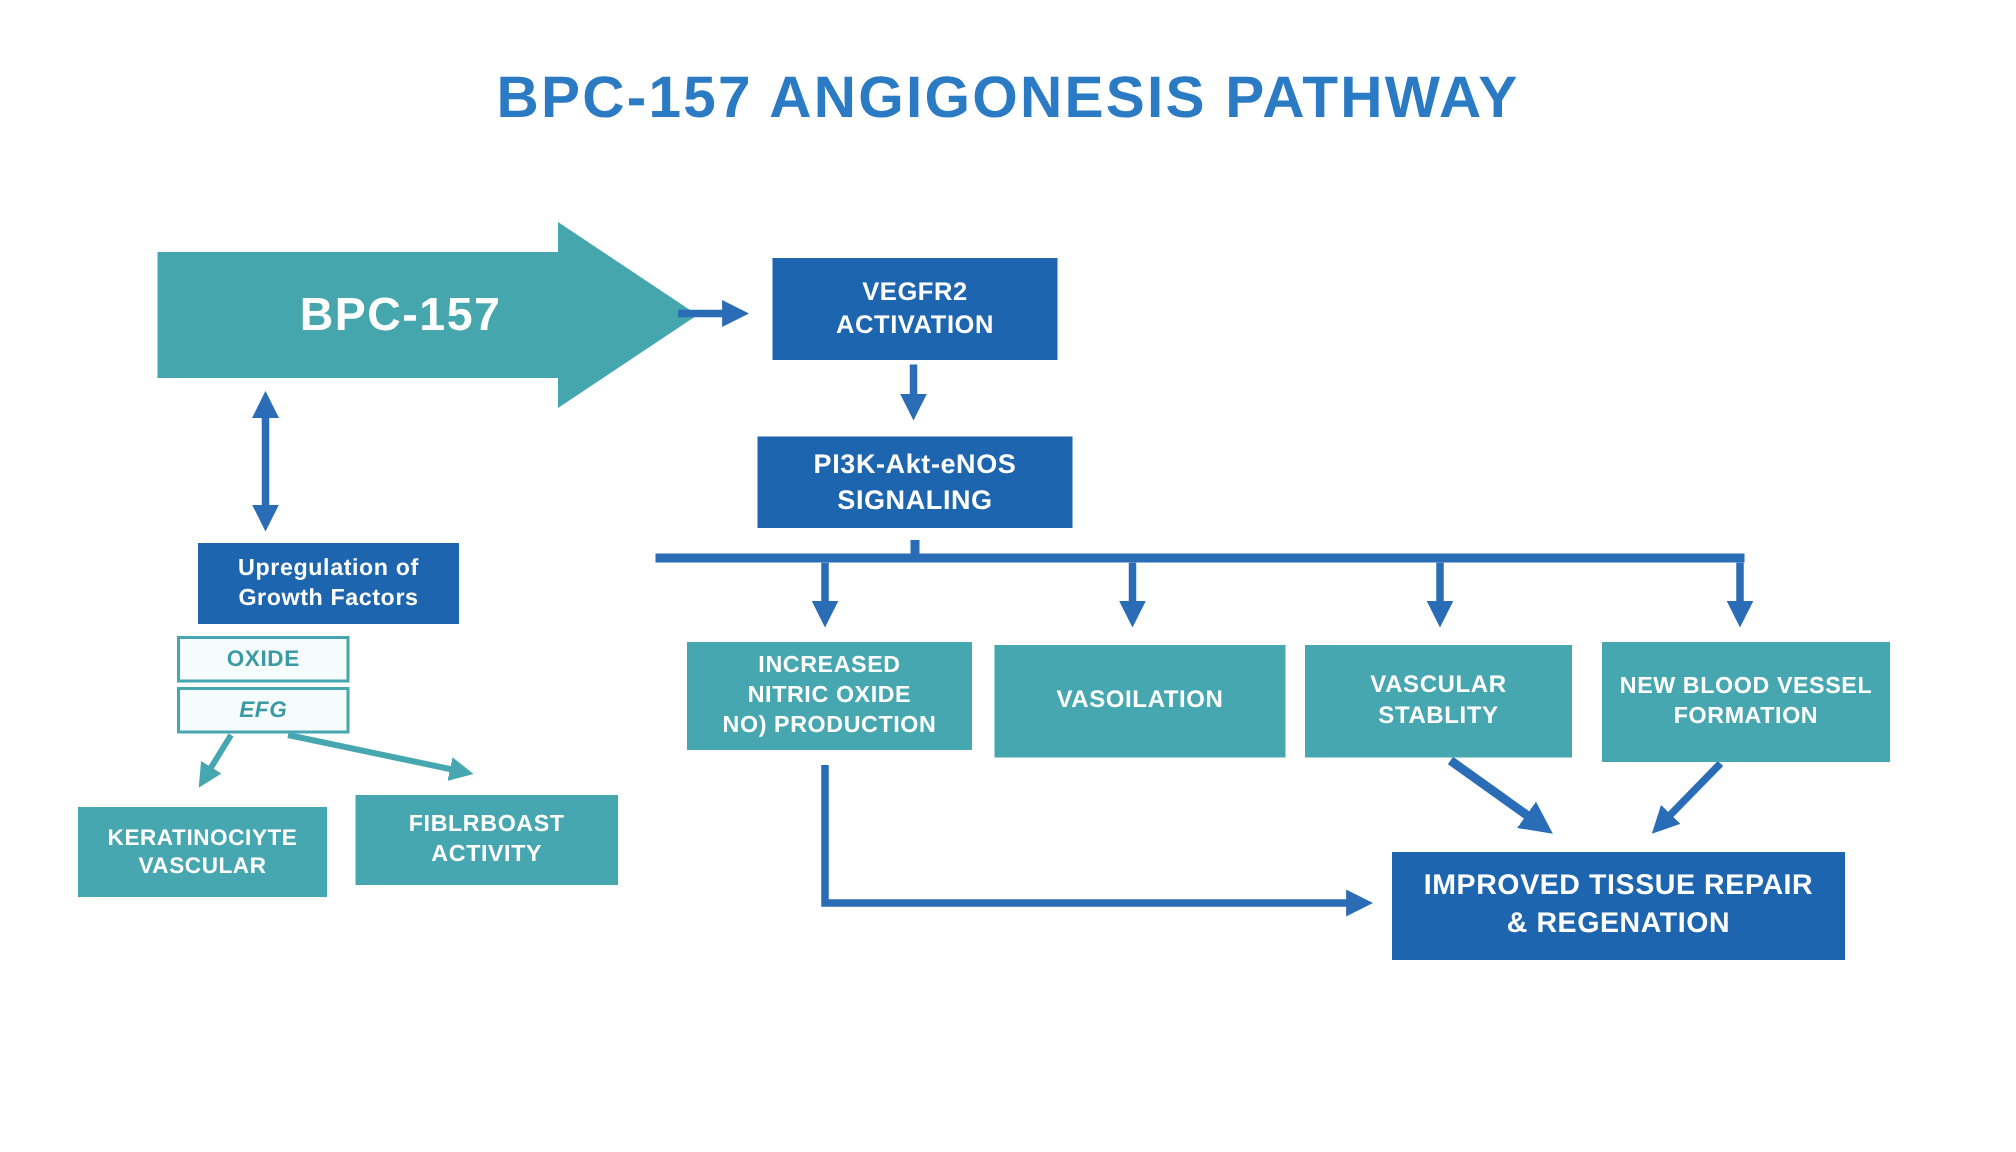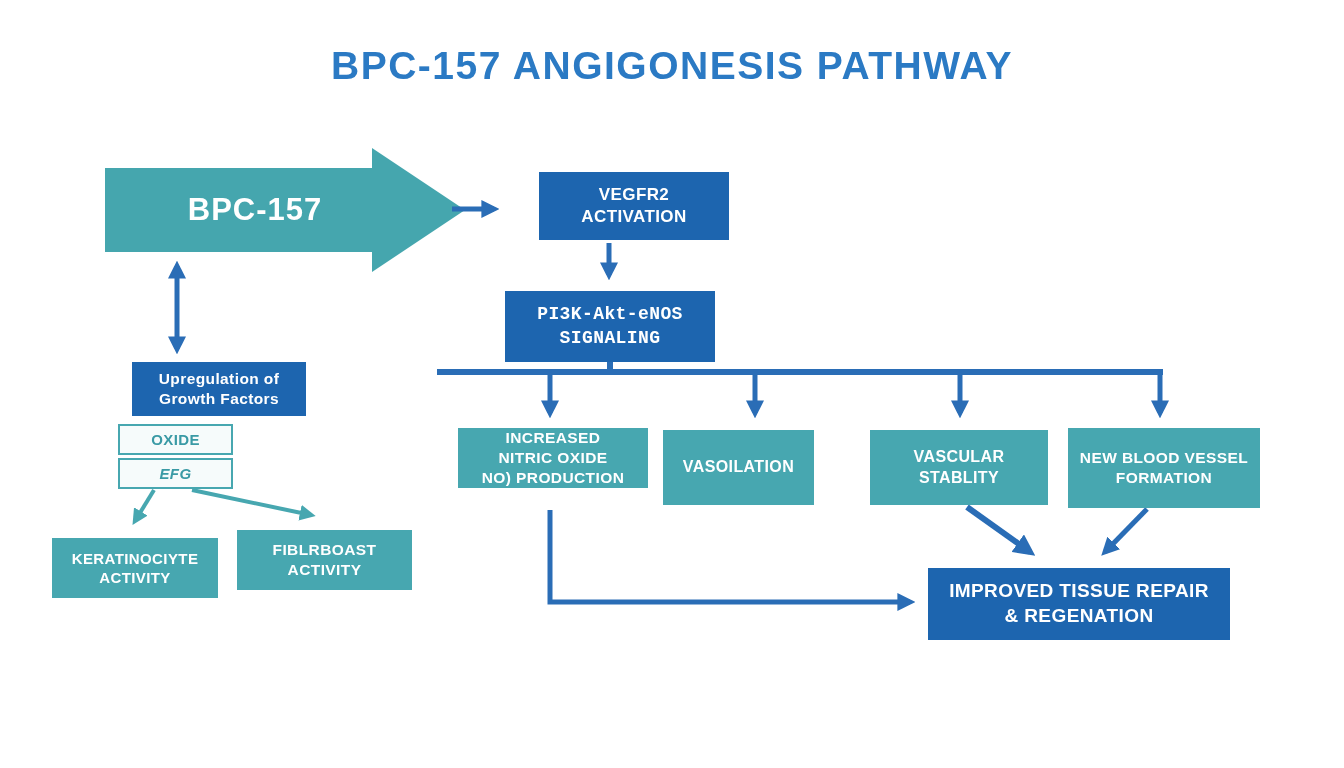--- a/index.html
+++ b/index.html
@@ -25,21 +25,21 @@
     letter-spacing:0.4px;box-sizing:border-box;
   }
   .blue{background:var(--box-blue);color:#ffffff;}
   .tealbox{background:var(--teal);color:#ffffff;}
   .outline{
     background:rgba(71,167,176,0.05);border:2px solid var(--teal);
     color:var(--teal-dark);
   }
   .arrow-label{
     position:absolute;display:flex;align-items:center;justify-content:center;
-    color:#ffffff;font-weight:700;letter-spacing:1px;
+    color:#ffffff;font-weight:700;letter-spacing:1px;margin-left:12px;
   }
   svg.wires{position:absolute;left:0;top:0;z-index:1;}
   .node,.arrow-label,.title{z-index:2;text-align:center;}
   .stroke-blue{stroke:var(--arrow-blue);}
   .stroke-teal{stroke:var(--teal);}
   .fill-blue{fill:var(--arrow-blue);}
   .fill-teal{fill:var(--teal);}
   .fill-bigarrow{fill:#45a6ae;}
   .w4{stroke-width:4;}
   .w5{stroke-width:5;}
@@ -84,44 +84,44 @@
 
     <path d="M550,510 L550,602 L910,602" fill="none" class="stroke-blue w5" marker-end="url(#ab)"></path>
 
     <line x1="967" y1="507" x2="1030" y2="552" class="stroke-blue w6" marker-end="url(#ab)"></line>
 
     <line x1="1147" y1="509" x2="1105" y2="552" class="stroke-blue w5" marker-end="url(#ab)"></line>
   </svg>
 
   <div class="arrow-label" style="left:105px;top:168px;width:300px;height:84px;font-size:31px;">BPC-157</div>
 
-  <div class="node blue" style="left:515px;top:172px;width:190px;height:68px;font-size:17px;margin-left:24px;">VEGFR2
+  <div class="node blue" style="left:515px;top:172px;width:190px;height:68px;font-size:17px;">VEGFR2
 ACTIVATION</div>
 
-  <div class="node blue" style="left:505px;top:291px;width:210px;height:71px;font-size:18px;font-family:Liberation Mono, monospace;">PI3K-Akt-eNOS
+  <div class="node blue" style="left:505px;top:291px;width:210px;height:61px;font-size:18px;">PI3K-Akt-eNOS
 SIGNALING</div>
 
   <div class="node blue" style="left:88px;top:362px;width:174px;height:54px;font-size:15.5px;margin-left:44px;">Upregulation of
 Growth Factors</div>
 
   <div class="node outline" style="left:118px;top:424px;width:115px;height:31px;font-size:15px;">OXIDE</div>
 
   <div class="node outline" style="left:118px;top:458px;width:115px;height:31px;font-size:15px;font-style:italic;">EFG</div>
 
   <div class="node tealbox" style="left:52px;top:538px;width:166px;height:60px;font-size:15px;">KERATINOCIYTE
-ACTIVITY</div>
+VASCULAR</div>
 
   <div class="node tealbox" style="left:237px;top:530px;width:175px;height:60px;font-size:15.5px;">FIBLRBOAST
 ACTIVITY</div>
 
-  <div class="node tealbox" style="left:458px;top:428px;width:190px;height:60px;font-size:15.5px;">INCREASED
+  <div class="node tealbox" style="left:458px;top:428px;width:190px;height:72px;font-size:15.5px;">INCREASED
 NITRIC OXIDE
 NO) PRODUCTION</div>
 
-  <div class="node tealbox" style="left:663px;top:430px;width:151px;height:75px;font-size:16px;">VASOILATION</div>
+  <div class="node tealbox" style="left:663px;top:430px;width:194px;height:75px;font-size:16px;">VASOILATION</div>
 
   <div class="node tealbox" style="left:870px;top:430px;width:178px;height:75px;font-size:16px;">VASCULAR
 STABLITY</div>
 
   <div class="node tealbox" style="left:1068px;top:428px;width:192px;height:80px;font-size:15.5px;">NEW BLOOD VESSEL
 FORMATION</div>
 
   <div class="node blue" style="left:928px;top:568px;width:302px;height:72px;font-size:19px;">IMPROVED TISSUE REPAIR
 &amp; REGENATION</div>
 

